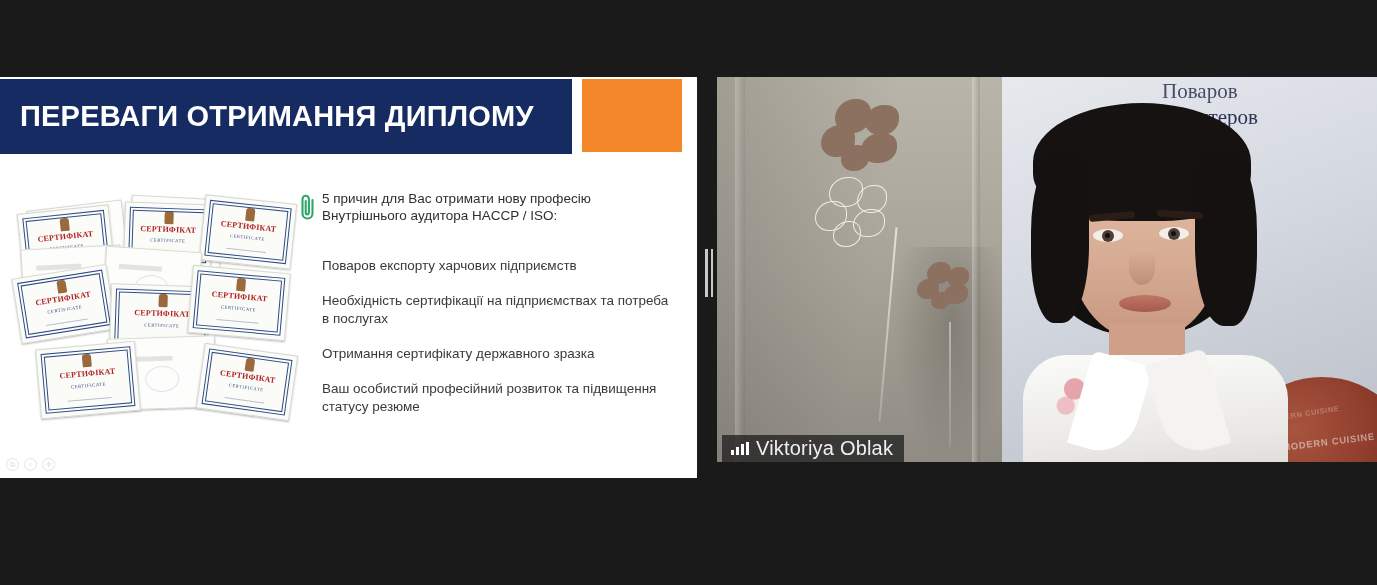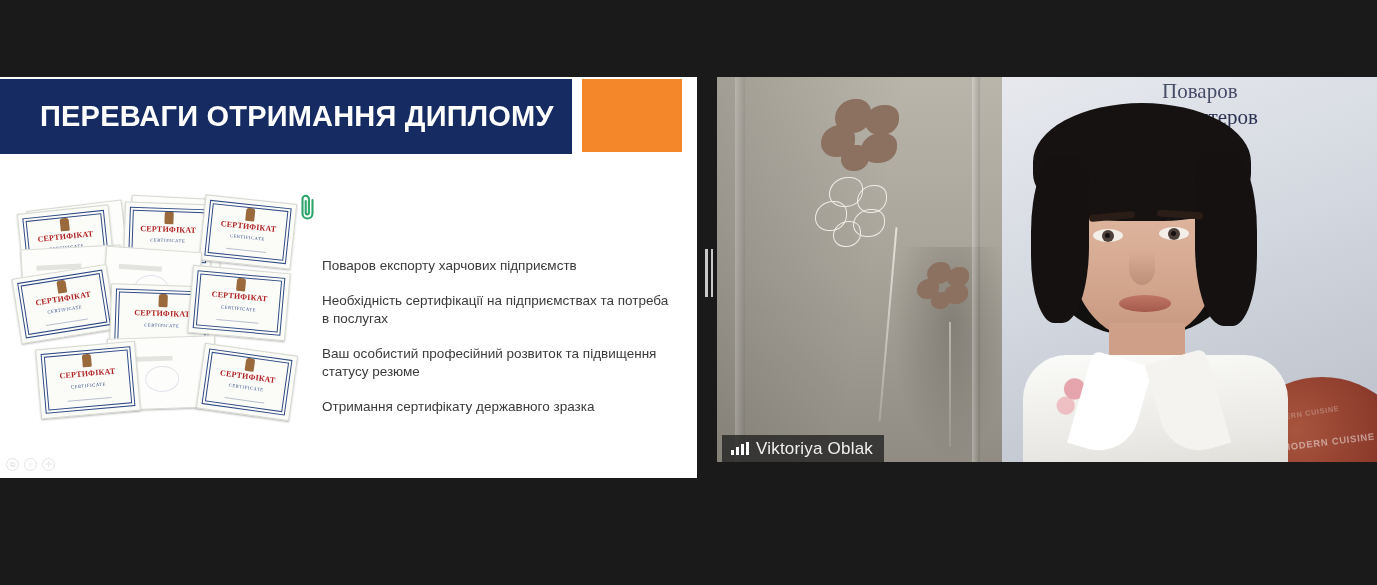--- a/index.html
+++ b/index.html
@@ -17,21 +17,20 @@
   }
 
   .slide-title-bar{
     position:absolute; left:0; top:2px; width:572px; height:75px;
     background:#152b62; display:flex; align-items:center;
   }
   .slide-title-bar .title-text{
     color:#ffffff; font-size:29px; font-weight:bold; letter-spacing:.2px;
     padding-left:20px; white-space:nowrap;
     font-family:"Liberation Sans", sans-serif;
-    margin-left:20px;
   }
   .slide-accent-square{
     position:absolute; left:582px; top:2px; width:100px; height:73px;
     background:#f5872b;
   }
 
   
   #cert-collage{
     position:absolute; left:12px; top:120px; width:282px; height:230px;
   }
@@ -262,21 +261,21 @@
     position:absolute; left:5px; bottom:0px; height:27px;
     background:rgba(38,38,38,.82);
     display:flex; align-items:center; gap:7px; padding:0 11px 0 9px;
   }
   #name-badge .bars{ display:flex; align-items:flex-end; gap:2px; height:13px; }
   #name-badge .bars i{ display:block; width:3px; background:#ffffff; }
   #name-badge .bars i:nth-child(1){ height:5px; }
   #name-badge .bars i:nth-child(2){ height:8px; }
   #name-badge .bars i:nth-child(3){ height:11px; }
   #name-badge .bars i:nth-child(4){ height:13px; }
-  #name-badge .nm{ color:#f0f0f0; font-size:17px; letter-spacing:.2px; }
+  #name-badge .nm{ color:#f0f0f0; font-size:20px; letter-spacing:.2px; }
 </style>
 </head>
 <body>
 
 <div id="slide-pane">
 
   <div class="slide-title-bar">
     <div class="title-text">ПЕРЕВАГИ ОТРИМАННЯ ДИПЛОМУ</div>
   </div>
   <div class="slide-accent-square"></div>
@@ -351,26 +350,27 @@
         <div class="c-line" style="top:78%;"></div>
     </div>
   </div>
 
   <div id="slide-body">
     <div class="clip-icon">
       <svg width="18" height="30" viewBox="0 0 18 30">
         <path d="M13.5 8 V21.5 a5 5 0 0 1 -10 0 V7 a3.2 3.2 0 0 1 6.4 0 V20.8 a1.6 1.6 0 0 1 -3.2 0 V9" fill="none" stroke="#2ea56a" stroke-width="2.1" stroke-linecap="round"></path>
       </svg>
     </div>
+    <div class="intro-text">5 причин для Вас отримати нову професію Внутрішнього аудитора HACCP / ISO:</div>
 
     <div class="bullet-list">
       <div class="bullet-item">Поваров експорту харчових підприємств</div>
       <div class="bullet-item">Необхідність сертифікації на підприємствах та потреба в послугах</div>
+      <div class="bullet-item">Отримання сертифікату державного зразка</div>
       <div class="bullet-item">Ваш особистий професійний розвиток та підвищення статусу резюме</div>
-      <div class="bullet-item">Отримання сертифікату державного зразка</div>
     </div>
   </div>
 
   <div id="slide-controls">
     <div class="ctl">
         <span>⧉</span>
       </div>
     <div class="ctl">
         <span>⌕</span>
       </div>

